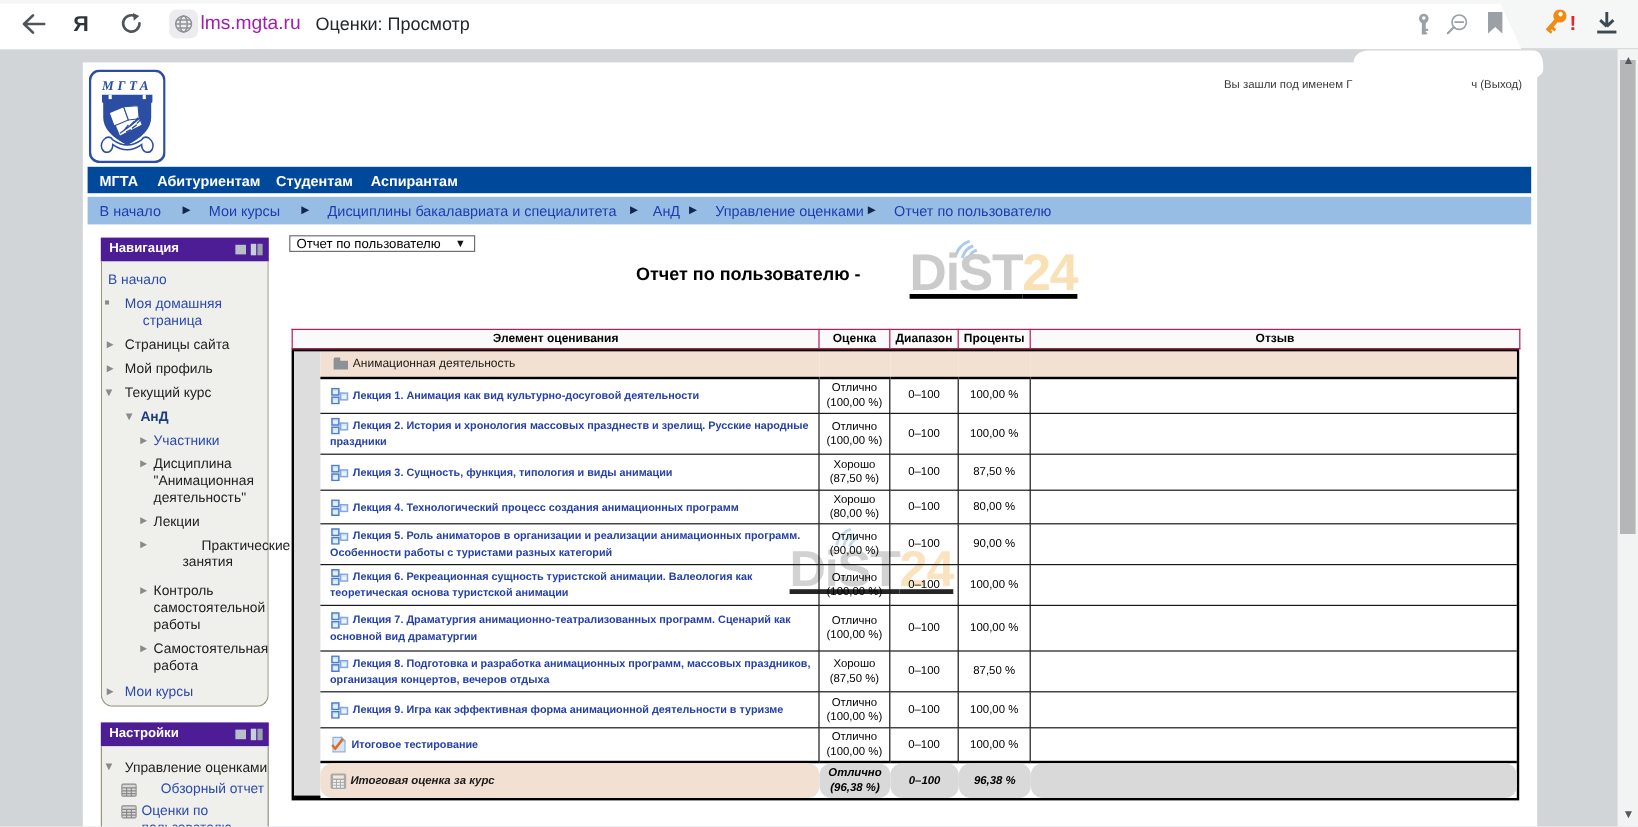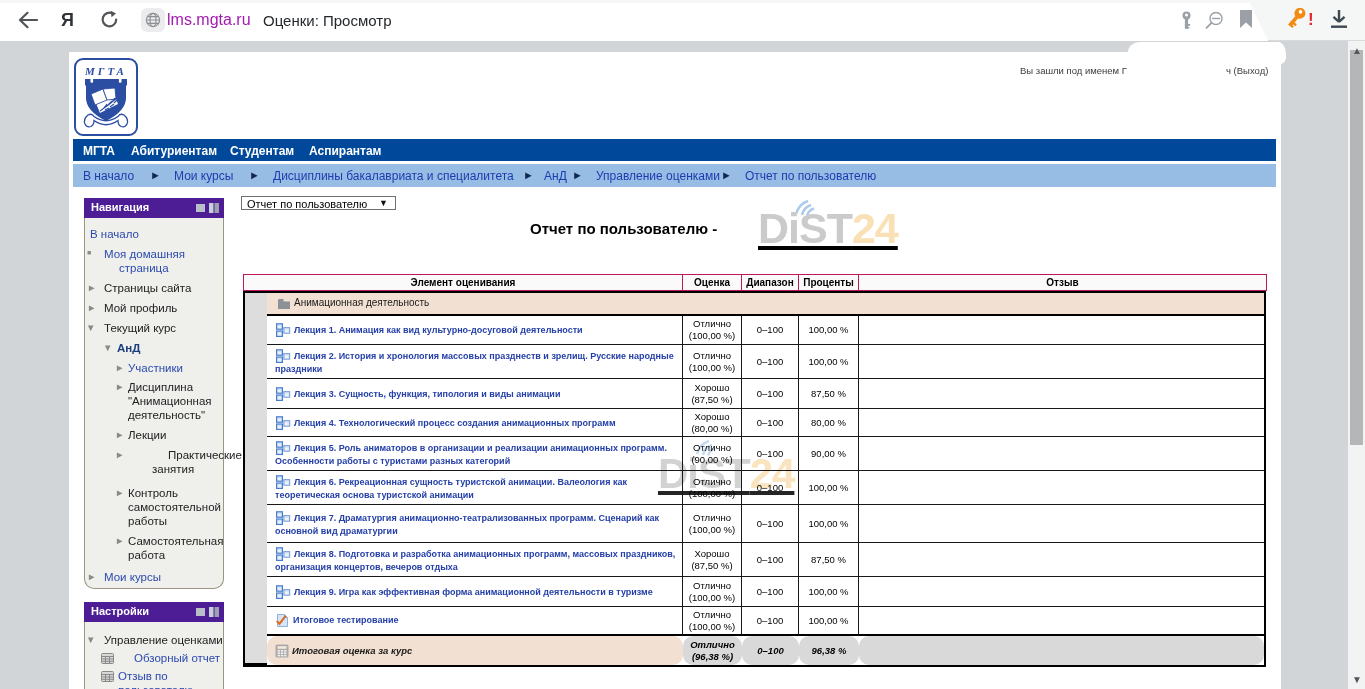--- a/index.html
+++ b/index.html
@@ -289,21 +289,21 @@
       <div class="tl" style="top:12px; left:19px;">Управление оценками</div>
       <div class="tl" style="top:30px; left:16px;"><svg width="13" height="13" viewBox="0 0 13 13" style="vertical-align:-2px;">
             <rect x="0.5" y="1.5" width="12" height="10" rx="1" fill="#d8d8d8" stroke="#8a8a8a"></rect>
             <path d="M0.5 4.5 H12.5 M4.5 4.5 V11.5 M8.5 4.5 V11.5 M0.5 7 H12.5 M0.5 9.3 H12.5" stroke="#8a8a8a" fill="none"></path>
           </svg></div>
       <div class="tl" style="top:30px; left:33px;margin-left:16px;"><a class="blink">Обзорный отчет</a></div>
       <div class="tl" style="top:48px; left:16px;"><svg width="13" height="13" viewBox="0 0 13 13" style="vertical-align:-2px;">
             <rect x="0.5" y="1.5" width="12" height="10" rx="1" fill="#d8d8d8" stroke="#8a8a8a"></rect>
             <path d="M0.5 4.5 H12.5 M4.5 4.5 V11.5 M8.5 4.5 V11.5 M0.5 7 H12.5 M0.5 9.3 H12.5" stroke="#8a8a8a" fill="none"></path>
           </svg></div>
-      <div class="tl" style="top:48px; left:33px;"><a class="blink">Отзыв по</a></div>
+      <div class="tl" style="top:48px; left:33px;"><a class="blink">Оценки по</a></div>
       <div class="tl" style="top:62px; left:33px;"><a class="blink">пользователю</a></div>
     </div>
   </div>
 
   <div id="gradetable">
     <table id="thead">
       <colgroup>
           <col style="width:439px">
           <col style="width:59px">
           <col style="width:57px">

